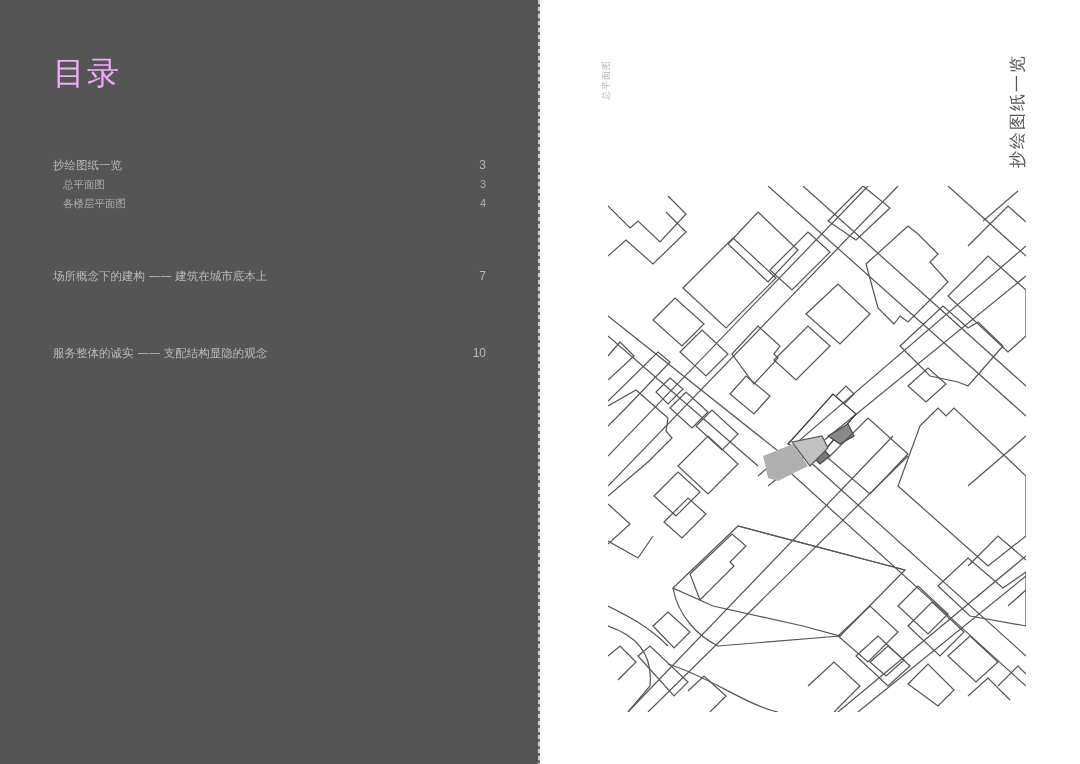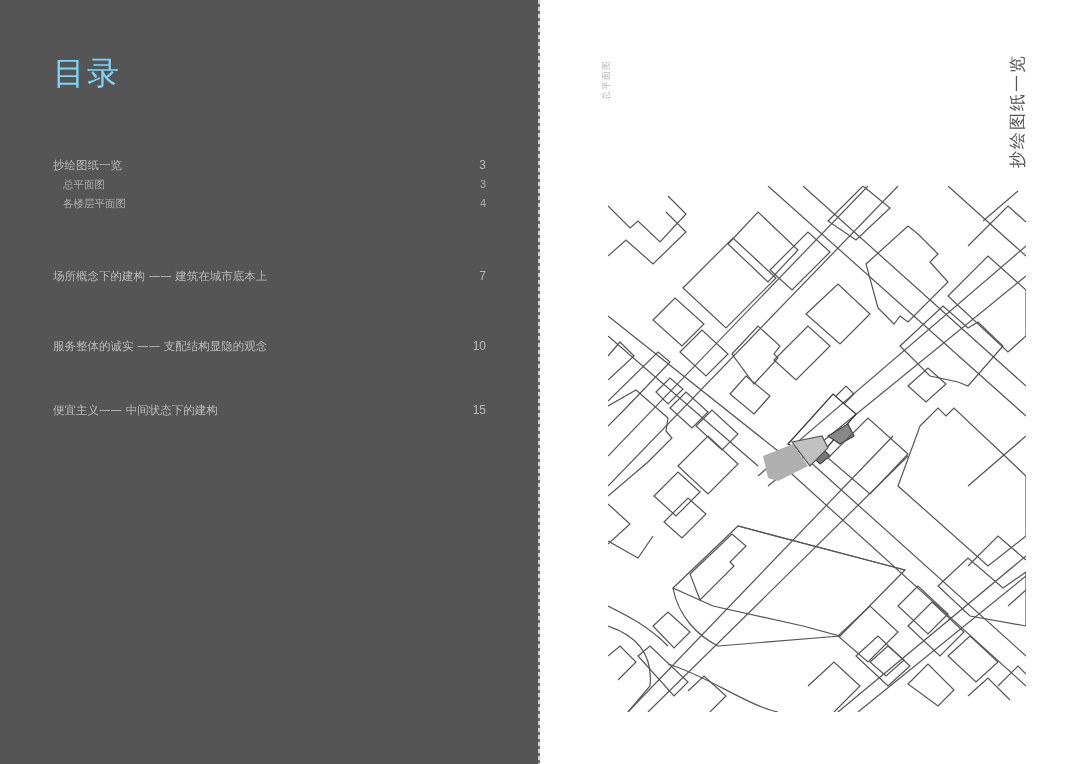--- a/index.html
+++ b/index.html
@@ -11,21 +11,21 @@
   .left-page {
     position: absolute; left: 0; top: 0; width: 538px; height: 764px;
     background: #555555;
   }
   .page-divider {
     position: absolute; left: 538px; top: 0; width: 2px; height: 764px;
     background: repeating-linear-gradient(to bottom, #cfcfcf 0 4px, #6a6a6a 4px 7px);
   }
   .toc-title {
     position: absolute; left: 53px; top: 52px;
-    font-size: 32px; color: #7dd3fc; letter-spacing: 2px; font-weight: normal;
+    font-size: 32px; color: #f0abfc; letter-spacing: 2px; font-weight: normal;
   }
   .toc-row {
     position: absolute; left: 53px; width: 433px;
     display: flex; justify-content: space-between; align-items: baseline;
     color: #b9b9b9; font-size: 11.5px;
   }
   .toc-row.sub { left: 63px; width: 423px; font-size: 10.5px; color: #ababab; }
   .toc-row .num { font-family: "Liberation Sans", sans-serif; font-size: 12px; }
   .toc-row.sub .num { font-size: 11px; }
 
@@ -58,27 +58,23 @@
     <span class="num">3</span>
   </div>
   <div class="toc-row sub" style="top:197px">
     <span>各楼层平面图</span>
     <span class="num">4</span>
   </div>
   <div class="toc-row" style="top:269px">
     <span>场所概念下的建构 —— 建筑在城市底本上</span>
     <span class="num">7</span>
   </div>
-  <div class="toc-row" style="top:339px">
+  <div class="toc-row" style="top:346px">
     <span>服务整体的诚实 —— 支配结构显隐的观念</span>
     <span class="num">10</span>
-  </div>
-  <div class="toc-row" style="top:403px">
-    <span>便宜主义—— 中间状态下的建构</span>
-    <span class="num">15</span>
   </div>
 </div>
 
 <div class="page-divider"></div>
 
 <div class="right-page"></div>
 
 <div class="vert-small">总平面图</div>
 <div class="vert-title">抄绘图纸一览</div>
 

